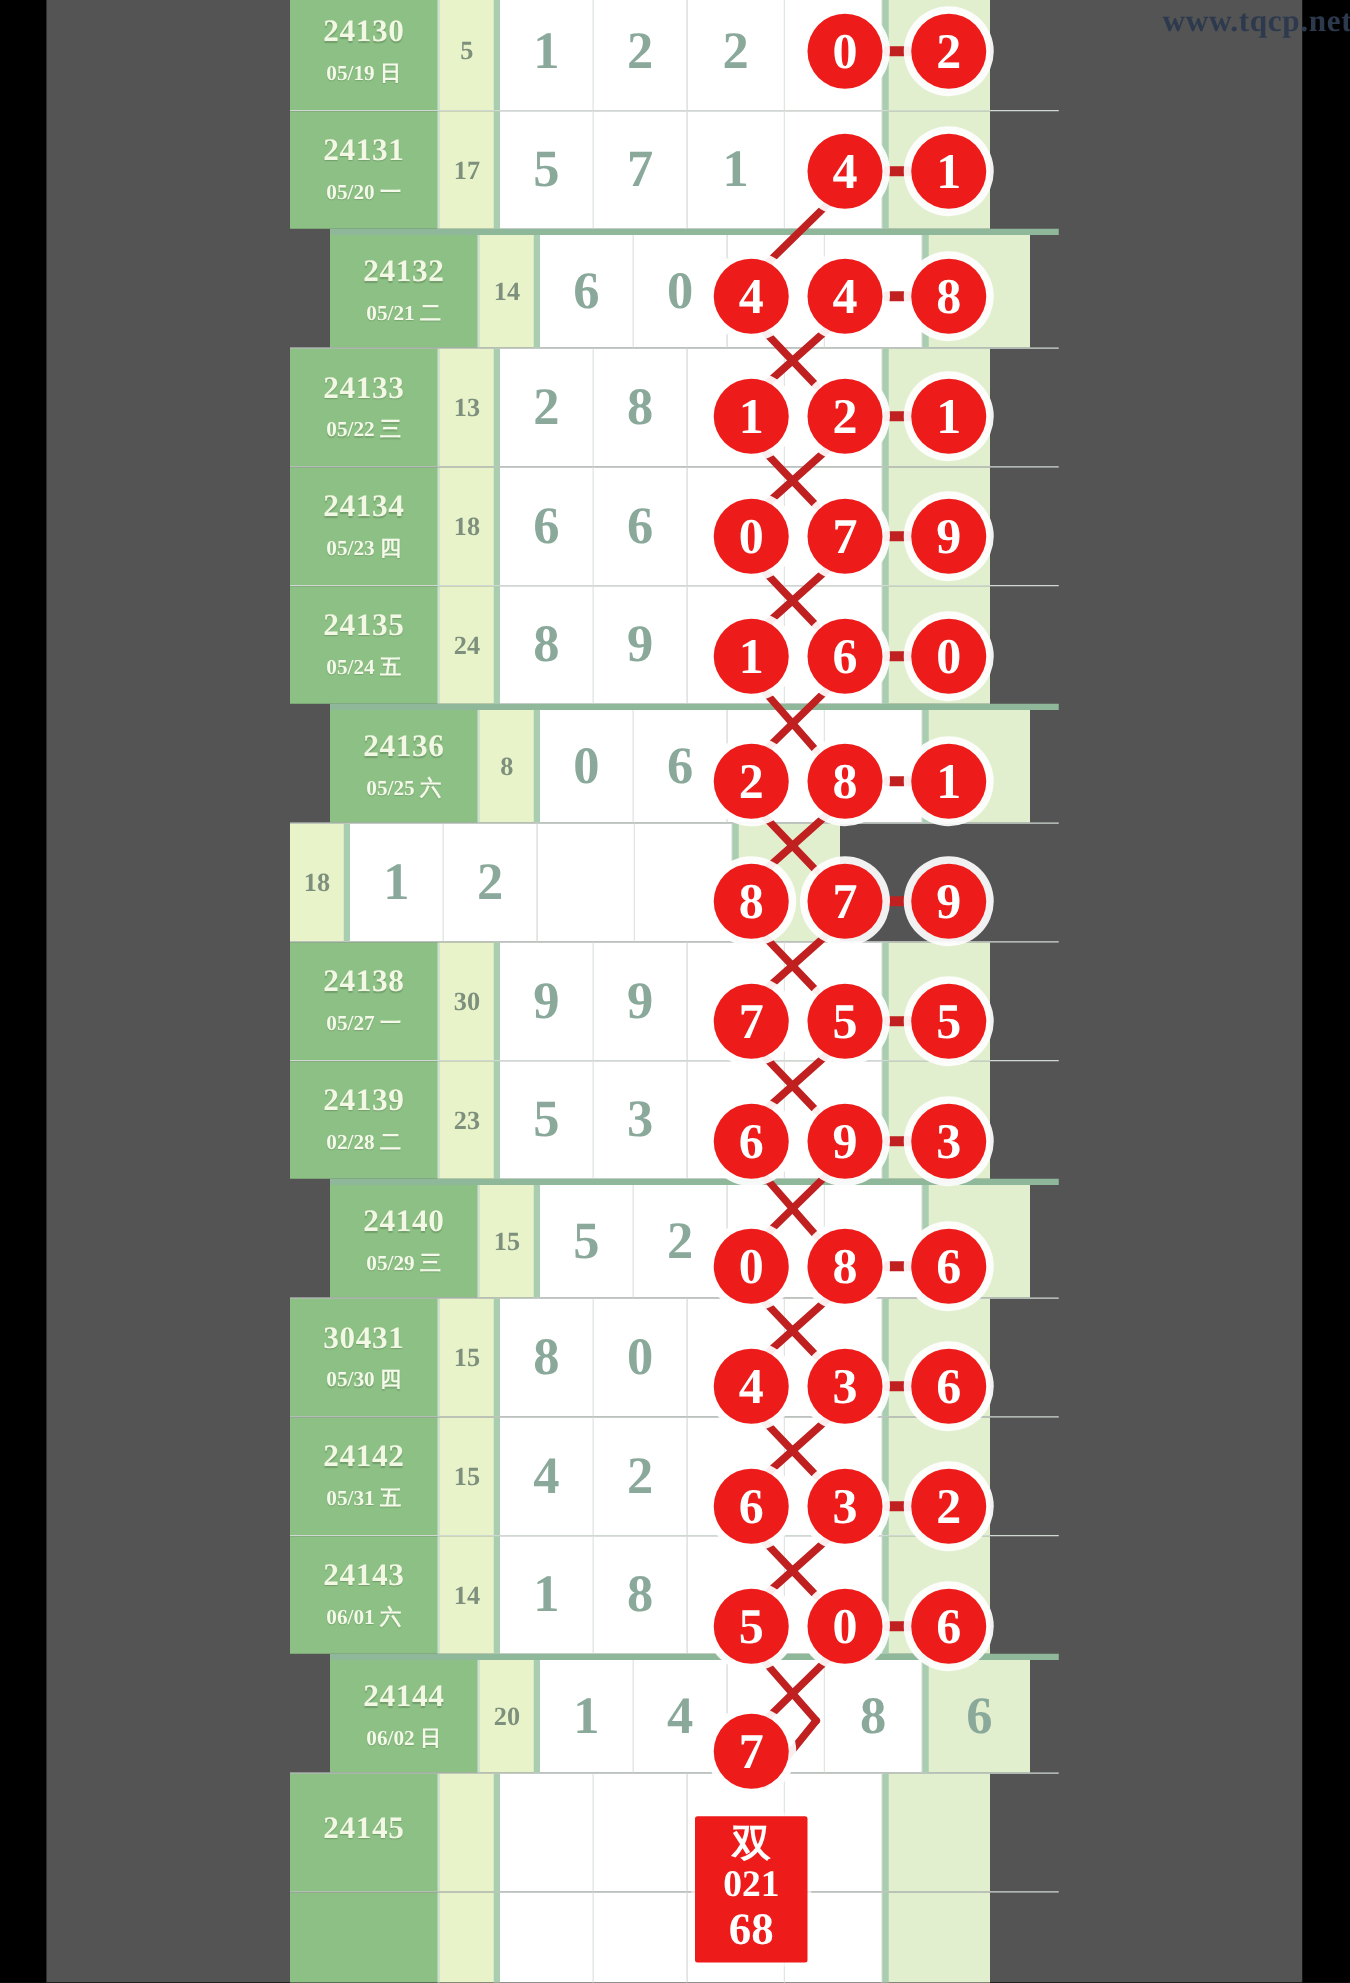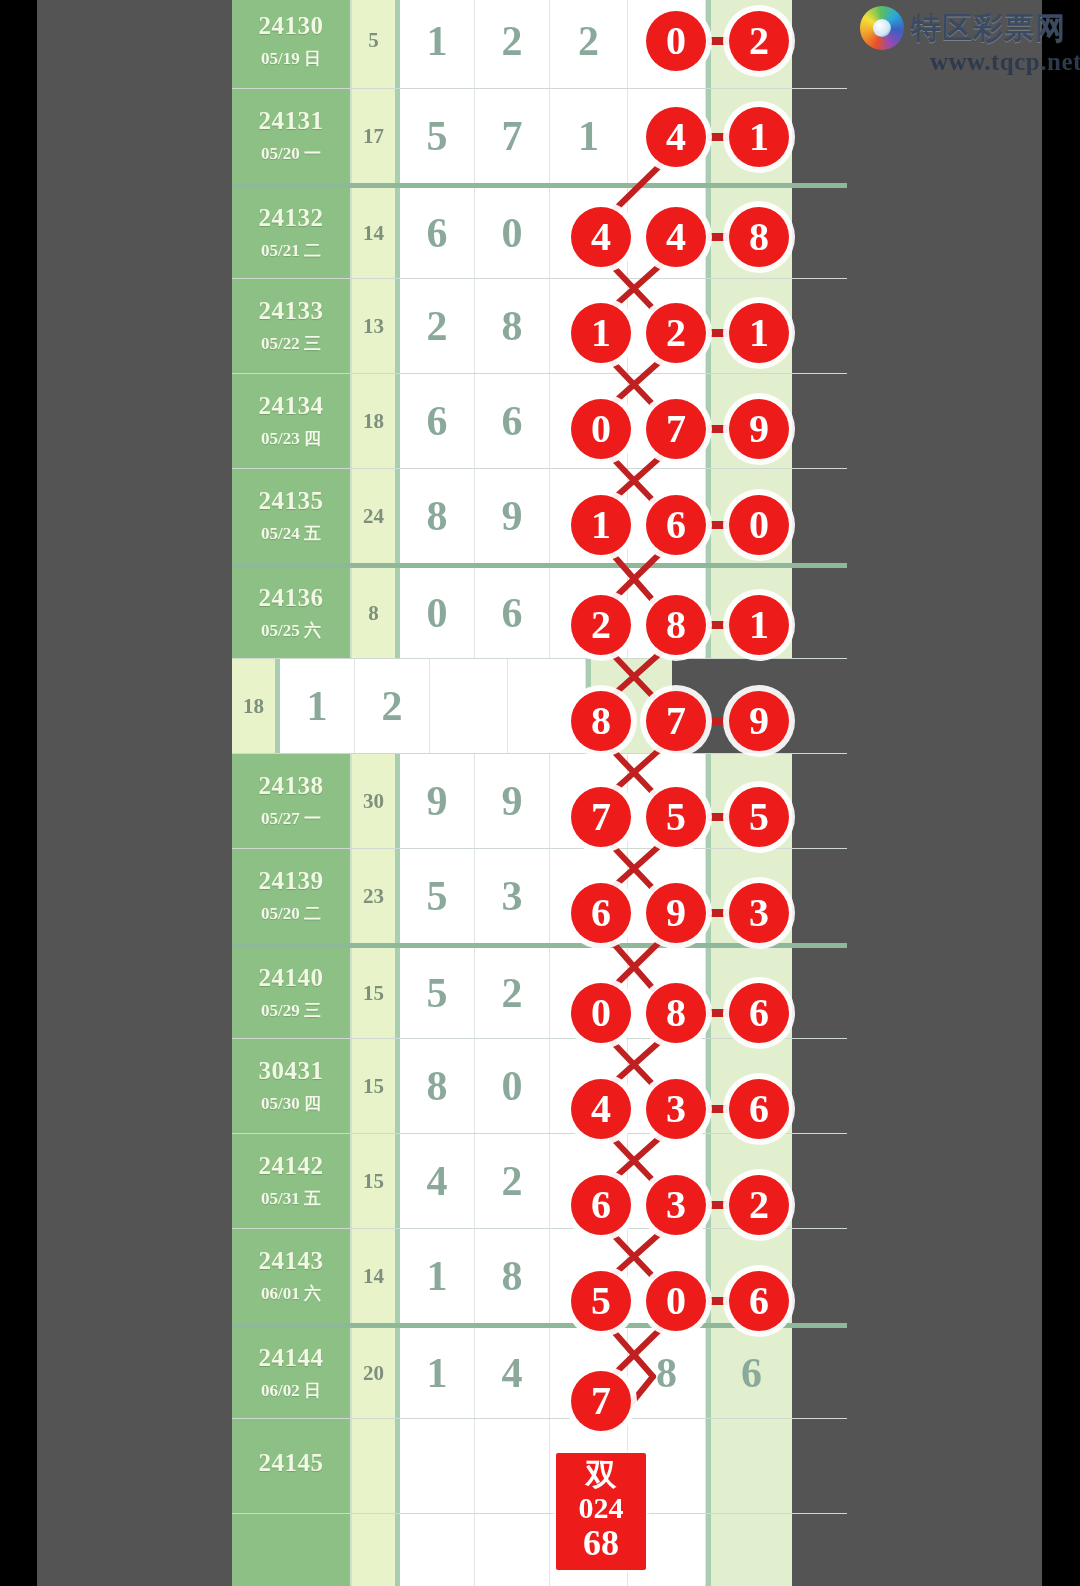--- a/index.html
+++ b/index.html
@@ -5,21 +5,21 @@
   html,body{margin:0;padding:0;background:#000;}
   body{width:1080px;height:1586px;overflow:hidden;font-family:"Liberation Serif",serif;}
   #page{position:relative;width:1080px;height:1586px;background:#000;}
   .letterbox-left{position:absolute;left:0;top:0;width:37px;height:1586px;background:#000;}
   .letterbox-right{position:absolute;left:1042px;top:0;width:38px;height:1586px;background:#000;}
   .backdrop{position:absolute;left:37px;top:0;width:1005px;height:1586px;background:#545454;}
 
   
   .chart{position:absolute;left:232px;top:-7px;width:615px;}
   .row{position:relative;height:95px;display:flex;box-sizing:border-box;}
-  .row.grp{border-top:5px solid #8fb79a;}
+  .row.grp{border-top:5px solid #8fb79a;margin-left:32px;}
   .row.thin{border-top:1px solid #cfd9d2;}
 
   .cell{box-sizing:border-box;position:relative;display:flex;align-items:center;justify-content:center;}
   .c-period{width:120px;background:#8cc084;flex-direction:column;gap:7px;border-right:2px solid #cfe0cf;}
   .c-period .issue{color:#f2f8e4;font-size:25px;font-weight:bold;letter-spacing:.5px;text-shadow:0 1px 1px rgba(0,0,0,.18);}
   .c-period .date{color:#f4f9e9;font-size:17px;font-weight:bold;text-shadow:0 1px 1px rgba(0,0,0,.15);}
   .c-sum{width:48px;background:#e9f3c9;color:#7d8f7d;font-size:21px;font-weight:bold;border-right:5px solid #a9cdb0;}
   .c-num{width:75px;background:#fff;border-right:1px solid #dfe6e2;color:#8aa99a;font-size:42px;font-weight:bold;}
   .c-num.wide{width:78px;}
   .c-last{width:86px;background:#e2efcf;border-left:5px solid #a9cdb0;color:#8aa99a;font-size:42px;font-weight:bold;}
@@ -165,21 +165,21 @@
         <div class="cell c-sum">30</div>
         <div class="cell c-num">9</div>
         <div class="cell c-num">9</div>
         <div class="cell c-num wide"></div>
         <div class="cell c-num wide"></div>
         <div class="cell c-last"></div>
       </div>
       <div class="row thin">
         <div class="cell c-period">
           <div class="issue">24139</div>
-          <div class="date">05/20 二</div>
+          <div class="date">02/28 二</div>
         </div>
         <div class="cell c-sum">23</div>
         <div class="cell c-num">5</div>
         <div class="cell c-num">3</div>
         <div class="cell c-num wide"></div>
         <div class="cell c-num wide"></div>
         <div class="cell c-last"></div>
       </div>
       <div class="row grp">
         <div class="cell c-period">
@@ -315,21 +315,21 @@
       <div class="ball" style="left: 414px; top: 1181.5px;">3</div>
       <div class="ball" style="left: 497px; top: 1181.5px;">2</div>
       <div class="dash" style="left: 475px; top: 1207.5px;"></div>
       <div class="ball" style="left: 339px; top: 1277.5px;">5</div>
       <div class="ball" style="left: 414px; top: 1277.5px;">0</div>
       <div class="ball" style="left: 497px; top: 1277.5px;">6</div>
       <div class="dash" style="left: 475px; top: 1303.5px;"></div>
       <div class="ball" style="left: 339px; top: 1377.5px;">7</div>
       <div class="predict" style="left: 324px; top: 1460px;">
         <div class="p1">双</div>
-        <div class="p2">024</div>
+        <div class="p2">021</div>
         <div class="p3">68</div>
       </div>
     </div>
   <svg class="lines" id="lines" width="615" height="1600">
       <line x1="430" y1="170.5" x2="383" y2="216.5" stroke="#c02020" stroke-width="6" stroke-linecap="round"></line>
       <line x1="430" y1="270.5" x2="383" y2="312.5" stroke="#c02020" stroke-width="6" stroke-linecap="round"></line>
       <line x1="379" y1="271.5" x2="421" y2="315.5" stroke="#c02020" stroke-width="6" stroke-linecap="round"></line>
       <line x1="430" y1="366.5" x2="383" y2="408.5" stroke="#c02020" stroke-width="6" stroke-linecap="round"></line>
       <line x1="379" y1="367.5" x2="421" y2="411.5" stroke="#c02020" stroke-width="6" stroke-linecap="round"></line>
       <line x1="430" y1="462.5" x2="383" y2="504.5" stroke="#c02020" stroke-width="6" stroke-linecap="round"></line>
@@ -349,19 +349,15 @@
       <line x1="430" y1="1142.5" x2="383" y2="1184.5" stroke="#c02020" stroke-width="6" stroke-linecap="round"></line>
       <line x1="379" y1="1143.5" x2="421" y2="1187.5" stroke="#c02020" stroke-width="6" stroke-linecap="round"></line>
       <line x1="430" y1="1238.5" x2="383" y2="1280.5" stroke="#c02020" stroke-width="6" stroke-linecap="round"></line>
       <line x1="379" y1="1239.5" x2="421" y2="1283.5" stroke="#c02020" stroke-width="6" stroke-linecap="round"></line>
       <line x1="430" y1="1334.5" x2="383" y2="1380.5" stroke="#c02020" stroke-width="6" stroke-linecap="round"></line>
       <line x1="379" y1="1335.5" x2="421" y2="1383.5" stroke="#c02020" stroke-width="6" stroke-linecap="round"></line>
       <line x1="421" y1="1383.5" x2="379" y2="1435.5" stroke="#c02020" stroke-width="6" stroke-linecap="round"></line>
     </svg>
 
   <div class="wm">
-    <div class="wm-row">
-      <div class="wm-logo"></div>
-      <div class="wm-cn">特区彩票网</div>
-    </div>
     <div class="wm-url">www.tqcp.net</div>
   </div>
 </div>
 
 </body></html>

